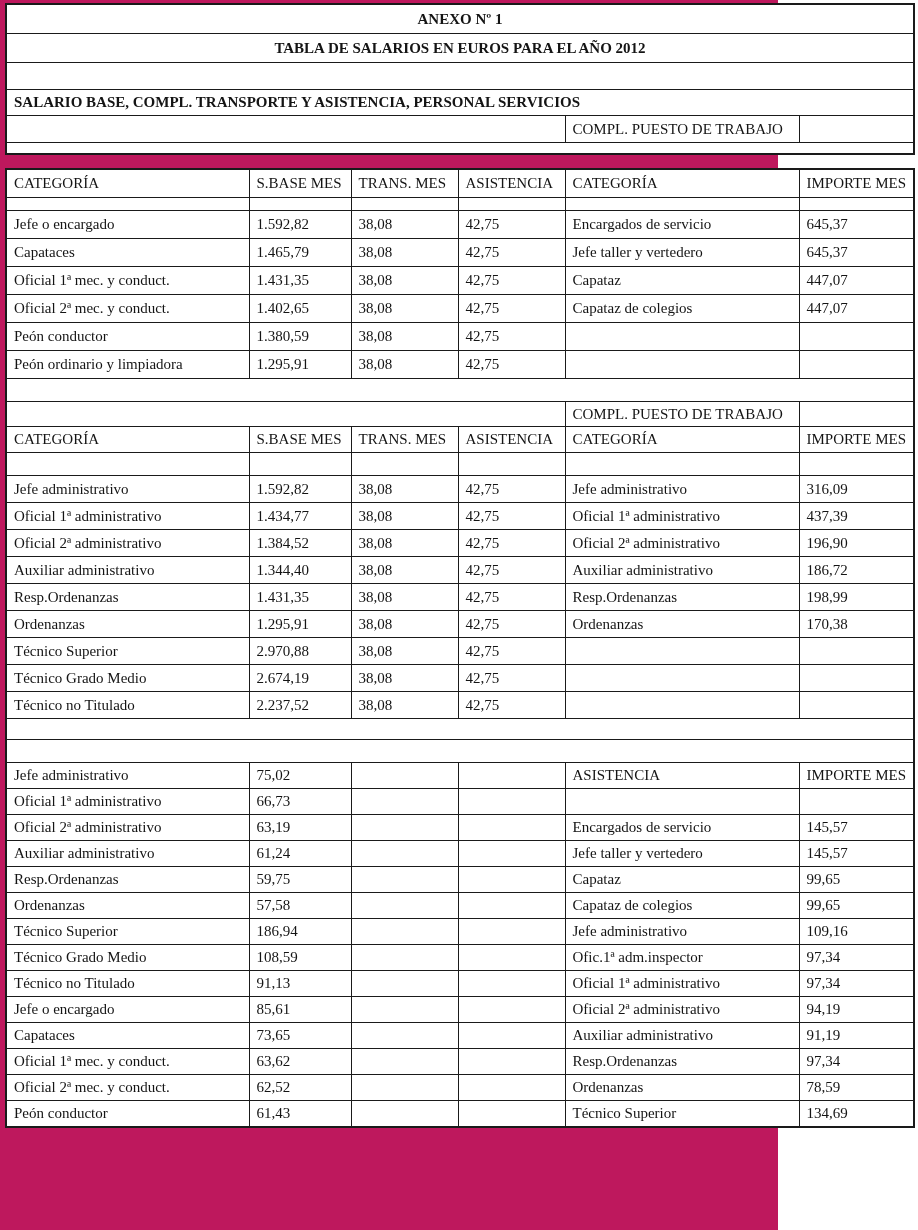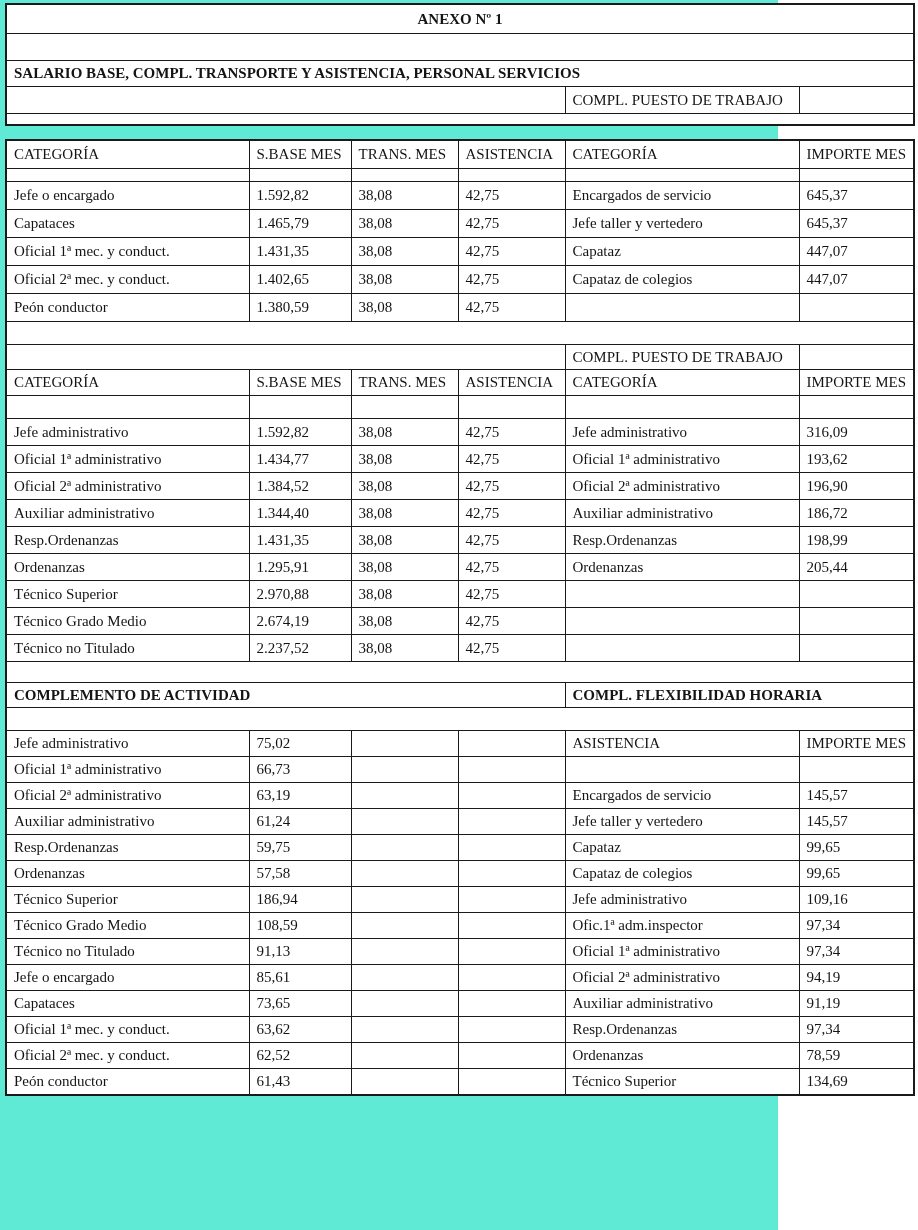--- a/index.html
+++ b/index.html
@@ -13,21 +13,21 @@
     height: 1230px;
     font-family: "Liberation Serif", "DejaVu Serif", serif;
     color: #141414;
     overflow: hidden;
   }
   .sheet {
     box-sizing: border-box;
     width: 778px;
     height: 1230px;
     padding: 3px 5px 0 5px;
-    background: #5eead4;
+    background: #be185d;
   }
   table {
     border-collapse: collapse;
     table-layout: fixed;
     width: 908px;
   }
   td {
     border: 1px solid #1a1a1a;
     padding: 0 7px;
     font-size: 15px;
@@ -70,20 +70,23 @@
         <col style="width:102px">
         <col style="width:107px">
       <col style="width:107px">
         <col style="width:234px">
         <col style="width:115px">
     </colgroup>
     <tbody>
       <tr class="rh28">
         <td colspan="6" class="center bold">ANEXO Nº 1</td>
       </tr>
+      <tr class="rh28">
+        <td colspan="6" class="center bold">TABLA DE SALARIOS EN EUROS PARA EL AÑO 2012</td>
+      </tr>
       <tr class="rh26">
         <td colspan="6"></td>
       </tr>
       <tr class="rh25">
         <td colspan="6" class="bold">SALARIO BASE, COMPL. TRANSPORTE Y ASISTENCIA, PERSONAL SERVICIOS</td>
       </tr>
       <tr class="rh26">
         <td colspan="4"></td>
         <td>COMPL. PUESTO DE TRABAJO</td>
         <td></td>
@@ -157,20 +160,28 @@
           <td>447,07</td>
         </tr>
         <tr class="rh27">
           <td>Peón conductor</td>
           <td>1.380,59</td>
           <td>38,08</td>
           <td>42,75</td>
           <td></td>
           <td></td>
         </tr>
+        <tr class="rh27">
+          <td>Peón ordinario y limpiadora</td>
+          <td>1.295,91</td>
+          <td>38,08</td>
+          <td>42,75</td>
+          <td></td>
+          <td></td>
+        </tr>
       </tbody>
 
     <tbody>
       <tr class="rh22">
         <td colspan="6"></td>
       </tr>
       <tr class="rh24">
         <td colspan="4"></td>
         <td>COMPL. PUESTO DE TRABAJO</td>
         <td></td>
@@ -201,21 +212,21 @@
           <td>42,75</td>
           <td>Jefe administrativo</td>
           <td>316,09</td>
         </tr>
         <tr class="rh26">
           <td>Oficial 1ª administrativo</td>
           <td>1.434,77</td>
           <td>38,08</td>
           <td>42,75</td>
           <td>Oficial 1ª administrativo</td>
-          <td>193,62</td>
+          <td>437,39</td>
         </tr>
         <tr class="rh26">
           <td>Oficial 2ª administrativo</td>
           <td>1.384,52</td>
           <td>38,08</td>
           <td>42,75</td>
           <td>Oficial 2ª administrativo</td>
           <td>196,90</td>
         </tr>
         <tr class="rh26">
@@ -233,21 +244,21 @@
           <td>42,75</td>
           <td>Resp.Ordenanzas</td>
           <td>198,99</td>
         </tr>
         <tr class="rh26">
           <td>Ordenanzas</td>
           <td>1.295,91</td>
           <td>38,08</td>
           <td>42,75</td>
           <td>Ordenanzas</td>
-          <td>205,44</td>
+          <td>170,38</td>
         </tr>
         <tr class="rh26">
           <td>Técnico Superior</td>
           <td>2.970,88</td>
           <td>38,08</td>
           <td>42,75</td>
           <td></td>
           <td></td>
         </tr>
         <tr class="rh26">
@@ -265,24 +276,20 @@
           <td>42,75</td>
           <td></td>
           <td></td>
         </tr>
       </tbody>
 
     <tbody>
       <tr class="rh20">
         <td colspan="6"></td>
       </tr>
-      <tr class="rh24">
-        <td colspan="4" class="bold">COMPLEMENTO DE ACTIVIDAD</td>
-        <td colspan="2" class="bold">COMPL. FLEXIBILIDAD HORARIA</td>
-      </tr>
       <tr class="rh22">
         <td colspan="6"></td>
       </tr>
     </tbody>
 
     <tbody>
         <tr class="rh25">
           <td>Jefe administrativo</td>
           <td>75,02</td>
           <td></td>

